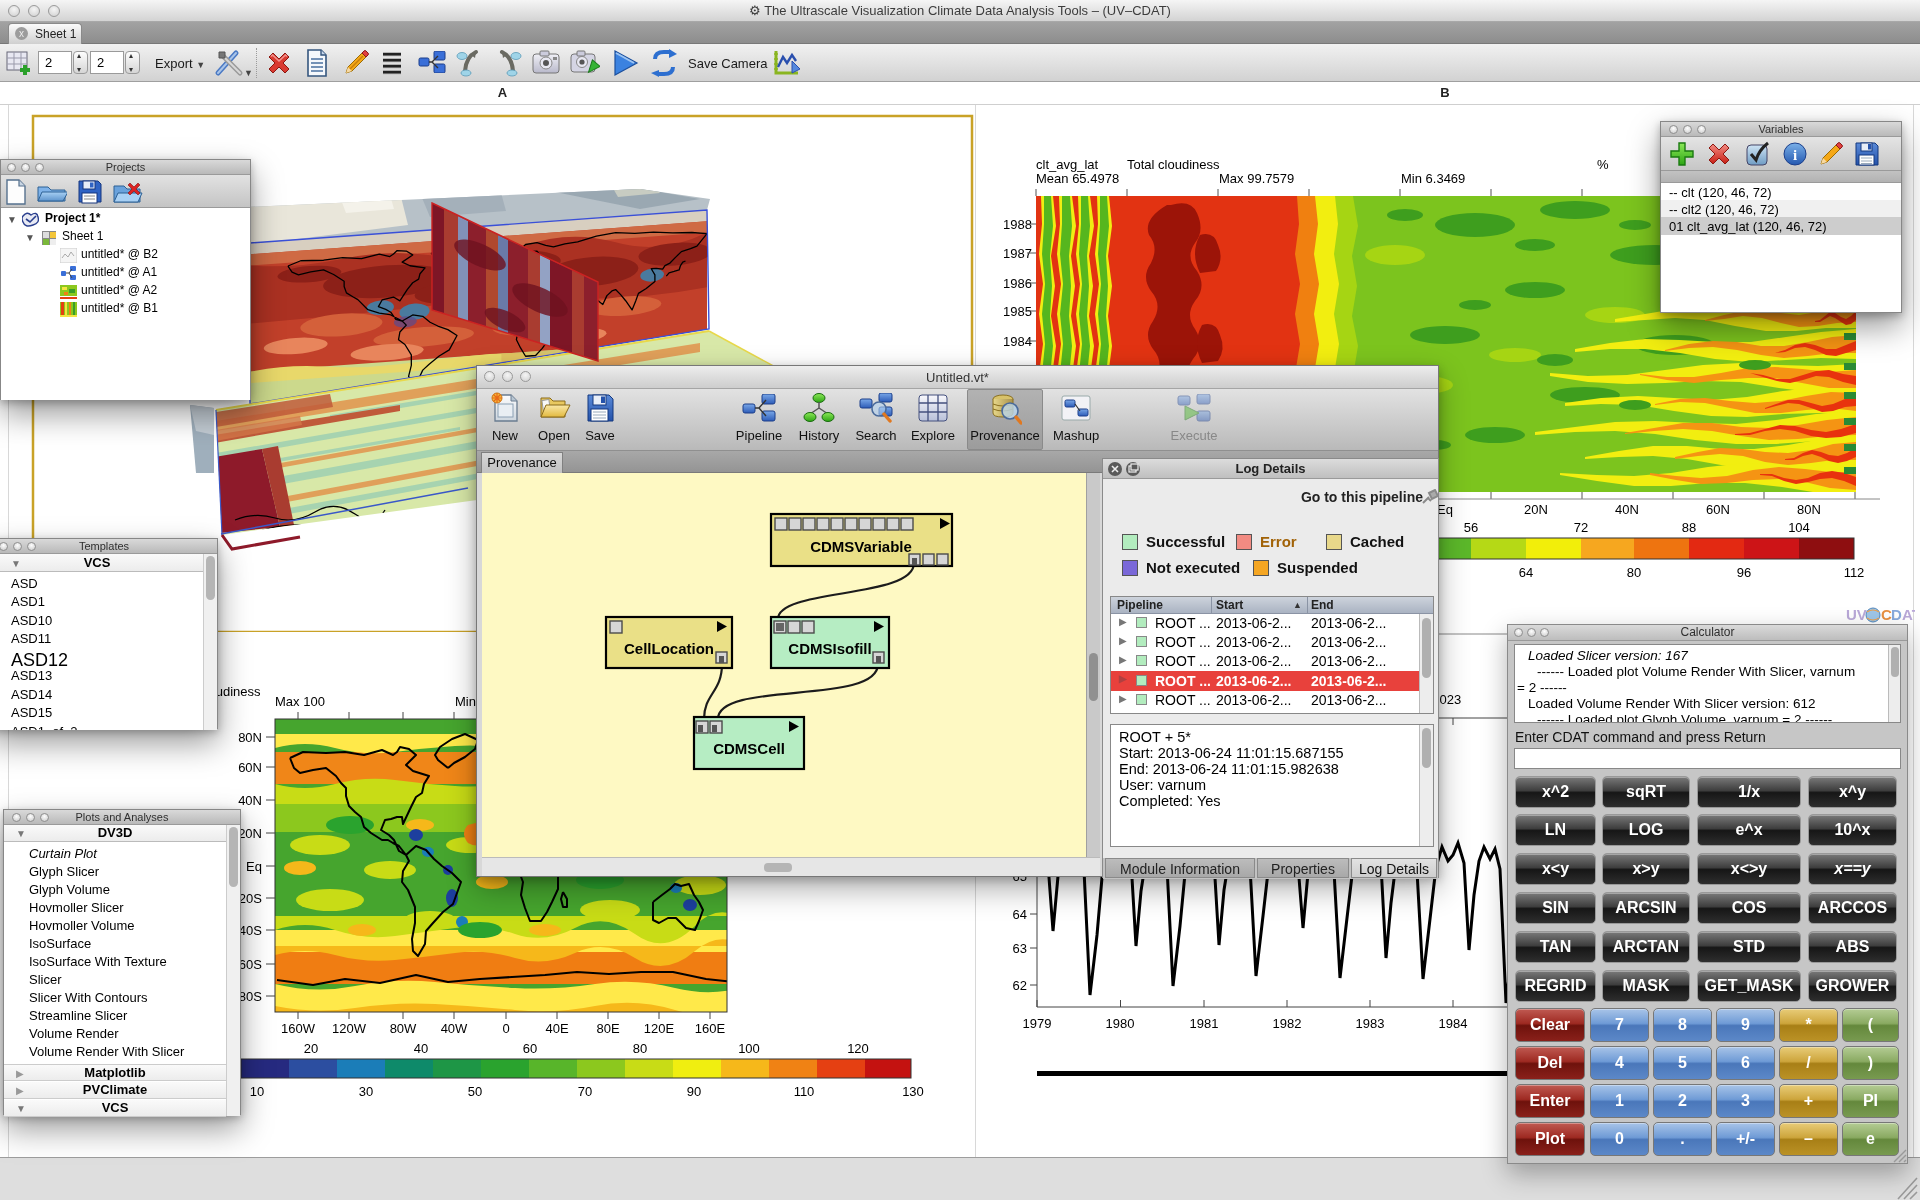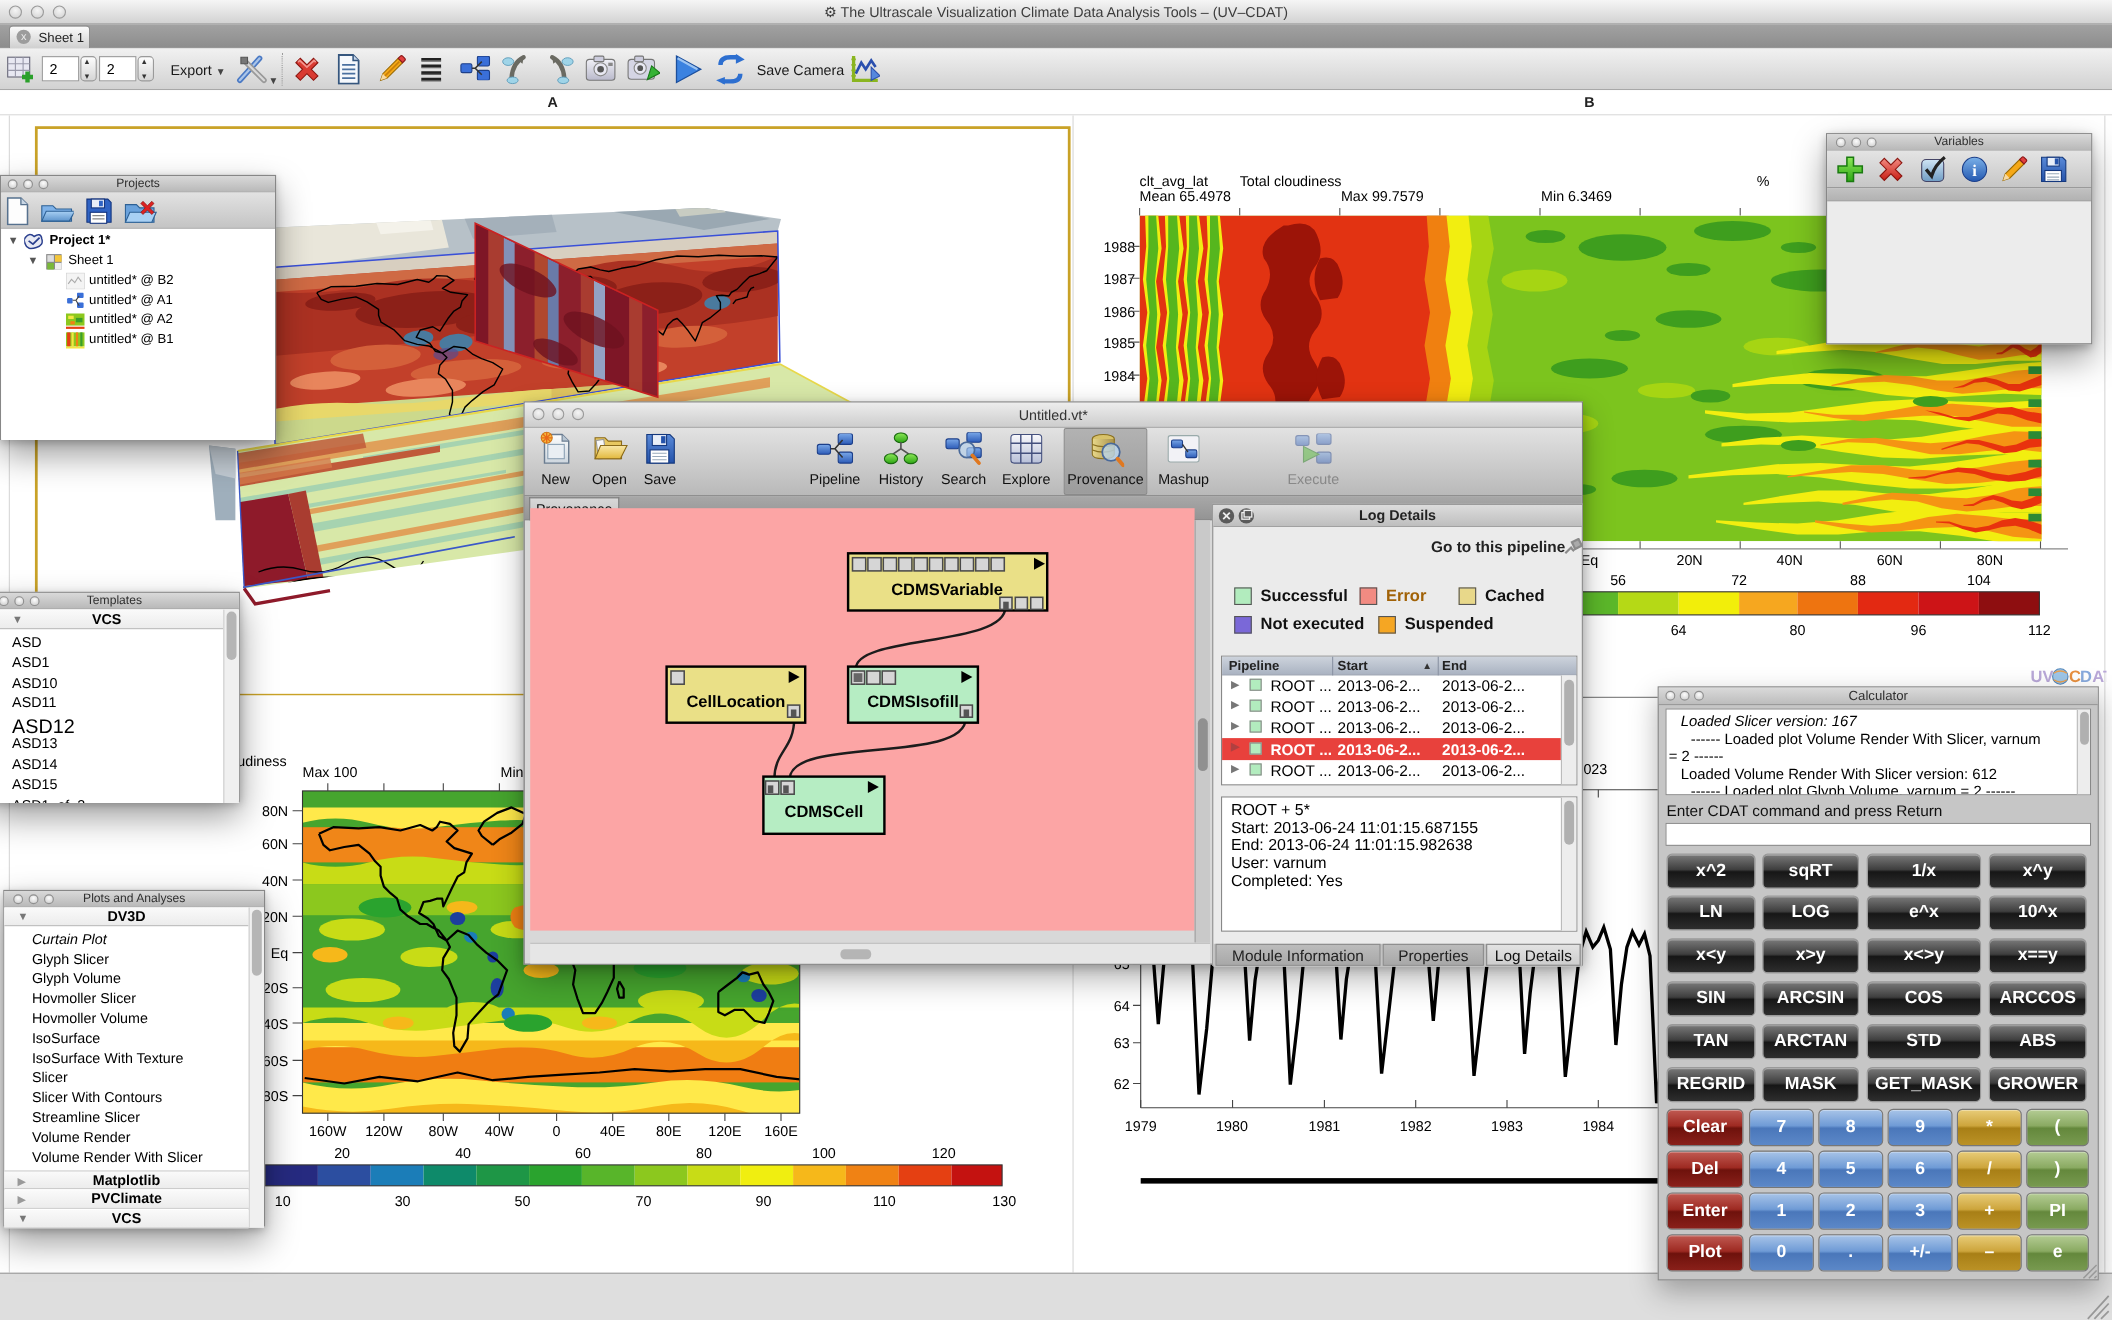--- a/index.html
+++ b/index.html
@@ -956,21 +956,21 @@
         <rect x="20" y="17" width="13" height="10" rx="2" fill="url(#blg)" stroke="#1c3f8a"></rect>
         <path d="M8 12 L22 19 L8 26 Z" fill="#4ab82a" stroke="#1a7a10"></path>
       </svg>
       <div class="abs" style="left:686px;top:39px;width:62px;text-align:center;font-size:13px;color:#888;">Execute</div>
     </div>
 
     <div class="abs" style="left:0;top:85px;width:961px;height:22px;background:linear-gradient(#a8a8a8,#949494);border-bottom:1px solid #7a7a7a;">
       <div class="abs" style="left:4px;top:1px;width:82px;height:21px;background:linear-gradient(#d8d8d8,#c2c2c2);border:1px solid #808080;border-bottom:none;font-size:13px;color:#111;text-align:center;padding-top:2px;">Provenance</div>
     </div>
 
-    <div class="abs" style="left:5px;top:96px;width:604px;height:384px;background:#fca5a5;">
+    <div class="abs" style="left:5px;top:107px;width:604px;height:384px;background:#fef9c3;">
       <svg width="604" height="384" viewBox="0 0 604 384">
         <g fill="none" stroke="#1c1c1c" stroke-width="2.2">
           <path d="M432 90 C432 126 296 115 296 146"></path>
           <path d="M240 191 C240 219 222 221 222 246"></path>
           <path d="M396 191 C396 233 236 207 236 246"></path>
         </g>
         <g>
           <rect x="289" y="41" width="181" height="52" fill="#eae087" stroke="#000" stroke-width="2.2"></rect>
           <g fill="#d6d6d6" stroke="#4a4a4a" stroke-width="1.4">
             <rect x="293" y="45" width="12" height="12"></rect>
@@ -1185,20 +1185,29 @@
               <stop offset="1" stop-color="#2452aa"></stop>
             </linearGradient>
           </defs>
         <rect x="7" y="2" width="11" height="8" fill="#e8eef8" stroke="#14387e"></rect>
         <rect x="14" y="3" width="3.4" height="5.5" fill="#2452aa"></rect>
         <rect x="5" y="14" width="15" height="10" fill="#fff" stroke="#14387e"></rect>
         <path d="M7 17h11M7 20h11M7 22.5h11" stroke="#9ab"></path>
       </svg>
     </div>
     <div class="abs" style="left:0;top:49px;width:100%;height:12px;background:linear-gradient(#c2c2c2,#b2b2b2);border-bottom:1px solid #9a9a9a;"></div>
+    <div class="abs" style="left:0;top:61px;width:100%;height:129px;background:#fff;">
+      <div class="trow" style="left:8px;top:2px;font-size:13px;">-- clt (120, 46, 72)</div>
+      <div class="abs" style="left:0;top:17px;width:100%;height:17px;background:#f0f0f0;">
+          <div class="trow" style="left:8px;top:2px;font-size:13px;">-- clt2 (120, 46, 72)</div>
+        </div>
+      <div class="abs" style="left:0;top:34px;width:100%;height:18px;background:#cdcdcd;">
+          <div class="trow" style="left:8px;top:2px;font-size:13px;">01 clt_avg_lat (120, 46, 72)</div>
+        </div>
+    </div>
   </div>
 
   <div class="abs" id="calcWin" style="left:1507px;top:624px;width:401px;height:540px;background:#c6c6c6;border:1px solid #8a8a8a;box-shadow:0 10px 24px rgba(0,0,0,0.30);">
     <div class="abs" style="left:0;top:0;width:399px;height:16px;background:linear-gradient(#dadada,#bdbdbd);border-bottom:1px solid #9a9a9a;text-align:center;font-size:12px;color:#2f2f2f;">Calculator
       <div class="wt-circ" style="left:6px;top:3px;width:9px;height:9px;"></div>
       <div class="wt-circ" style="left:19px;top:3px;width:9px;height:9px;"></div>
       <div class="wt-circ" style="left:32px;top:3px;width:9px;height:9px;"></div>
     </div>
     <div class="abs" style="left:6px;top:19px;width:387px;height:79px;background:#fff;border:1px solid #888;overflow:hidden;font-size:13.5px;color:#000;">
       <div style="position:absolute;left:13px;top:3px;font-style:italic;">Loaded Slicer version: 167</div>
@@ -1216,21 +1225,21 @@
     <div class="ck dk" style="left:94px;top:151px;width:88px;">sqRT</div>
     <div class="ck dk" style="left:189px;top:151px;width:104px;">1/x</div>
     <div class="ck dk" style="left:300px;top:151px;width:89px;">x^y</div>
     <div class="ck dk" style="left:7px;top:189px;width:81px;">LN</div>
     <div class="ck dk" style="left:94px;top:189px;width:88px;">LOG</div>
     <div class="ck dk" style="left:189px;top:189px;width:104px;">e^x</div>
     <div class="ck dk" style="left:300px;top:189px;width:89px;">10^x</div>
     <div class="ck dk" style="left:7px;top:228px;width:81px;">x&lt;y</div>
     <div class="ck dk" style="left:94px;top:228px;width:88px;">x&gt;y</div>
     <div class="ck dk" style="left:189px;top:228px;width:104px;">x&lt;&gt;y</div>
-    <div class="ck dk" style="left:300px;top:228px;width:89px;">x==y</div>
+    <div class="ck dk" style="left:300px;top:228px;width:89px;font-style:italic;">x==y</div>
     <div class="ck dk" style="left:7px;top:267px;width:81px;">SIN</div>
     <div class="ck dk" style="left:94px;top:267px;width:88px;">ARCSIN</div>
     <div class="ck dk" style="left:189px;top:267px;width:104px;">COS</div>
     <div class="ck dk" style="left:300px;top:267px;width:89px;">ARCCOS</div>
     <div class="ck dk" style="left:7px;top:306px;width:81px;">TAN</div>
     <div class="ck dk" style="left:94px;top:306px;width:88px;">ARCTAN</div>
     <div class="ck dk" style="left:189px;top:306px;width:104px;">STD</div>
     <div class="ck dk" style="left:300px;top:306px;width:89px;">ABS</div>
     <div class="ck dk" style="left:7px;top:345px;width:81px;">REGRID</div>
     <div class="ck dk" style="left:94px;top:345px;width:88px;">MASK</div>

